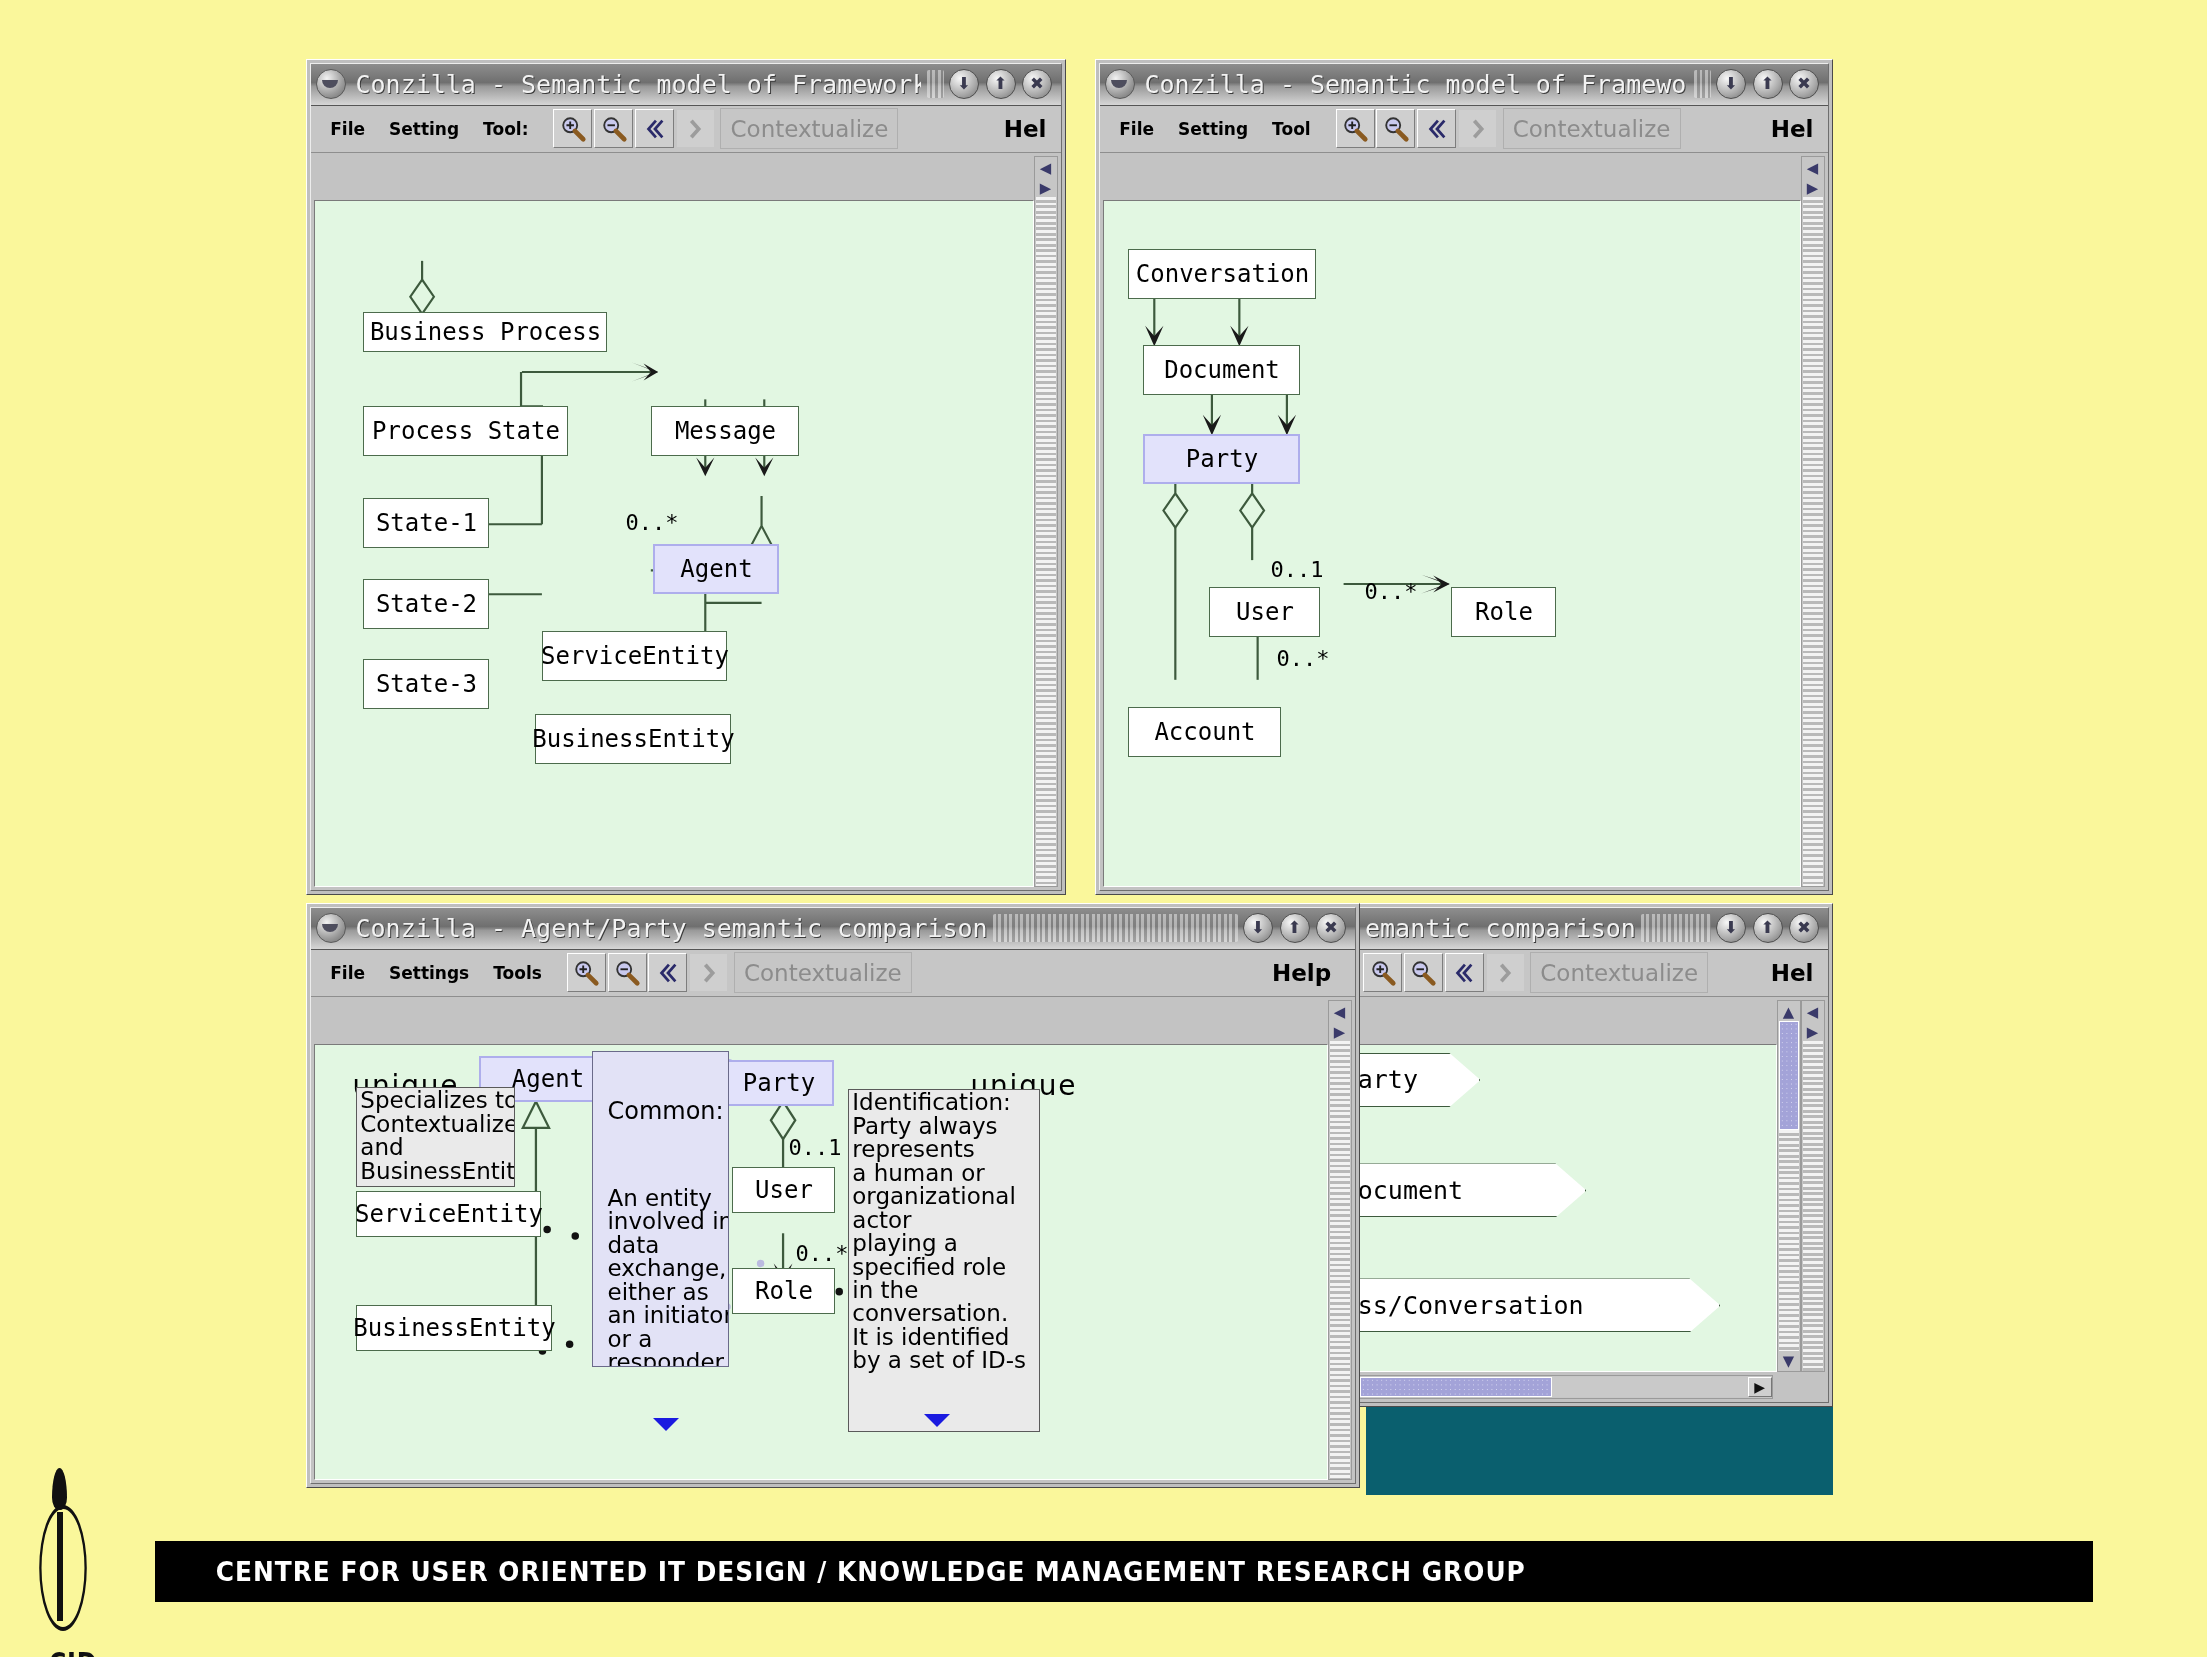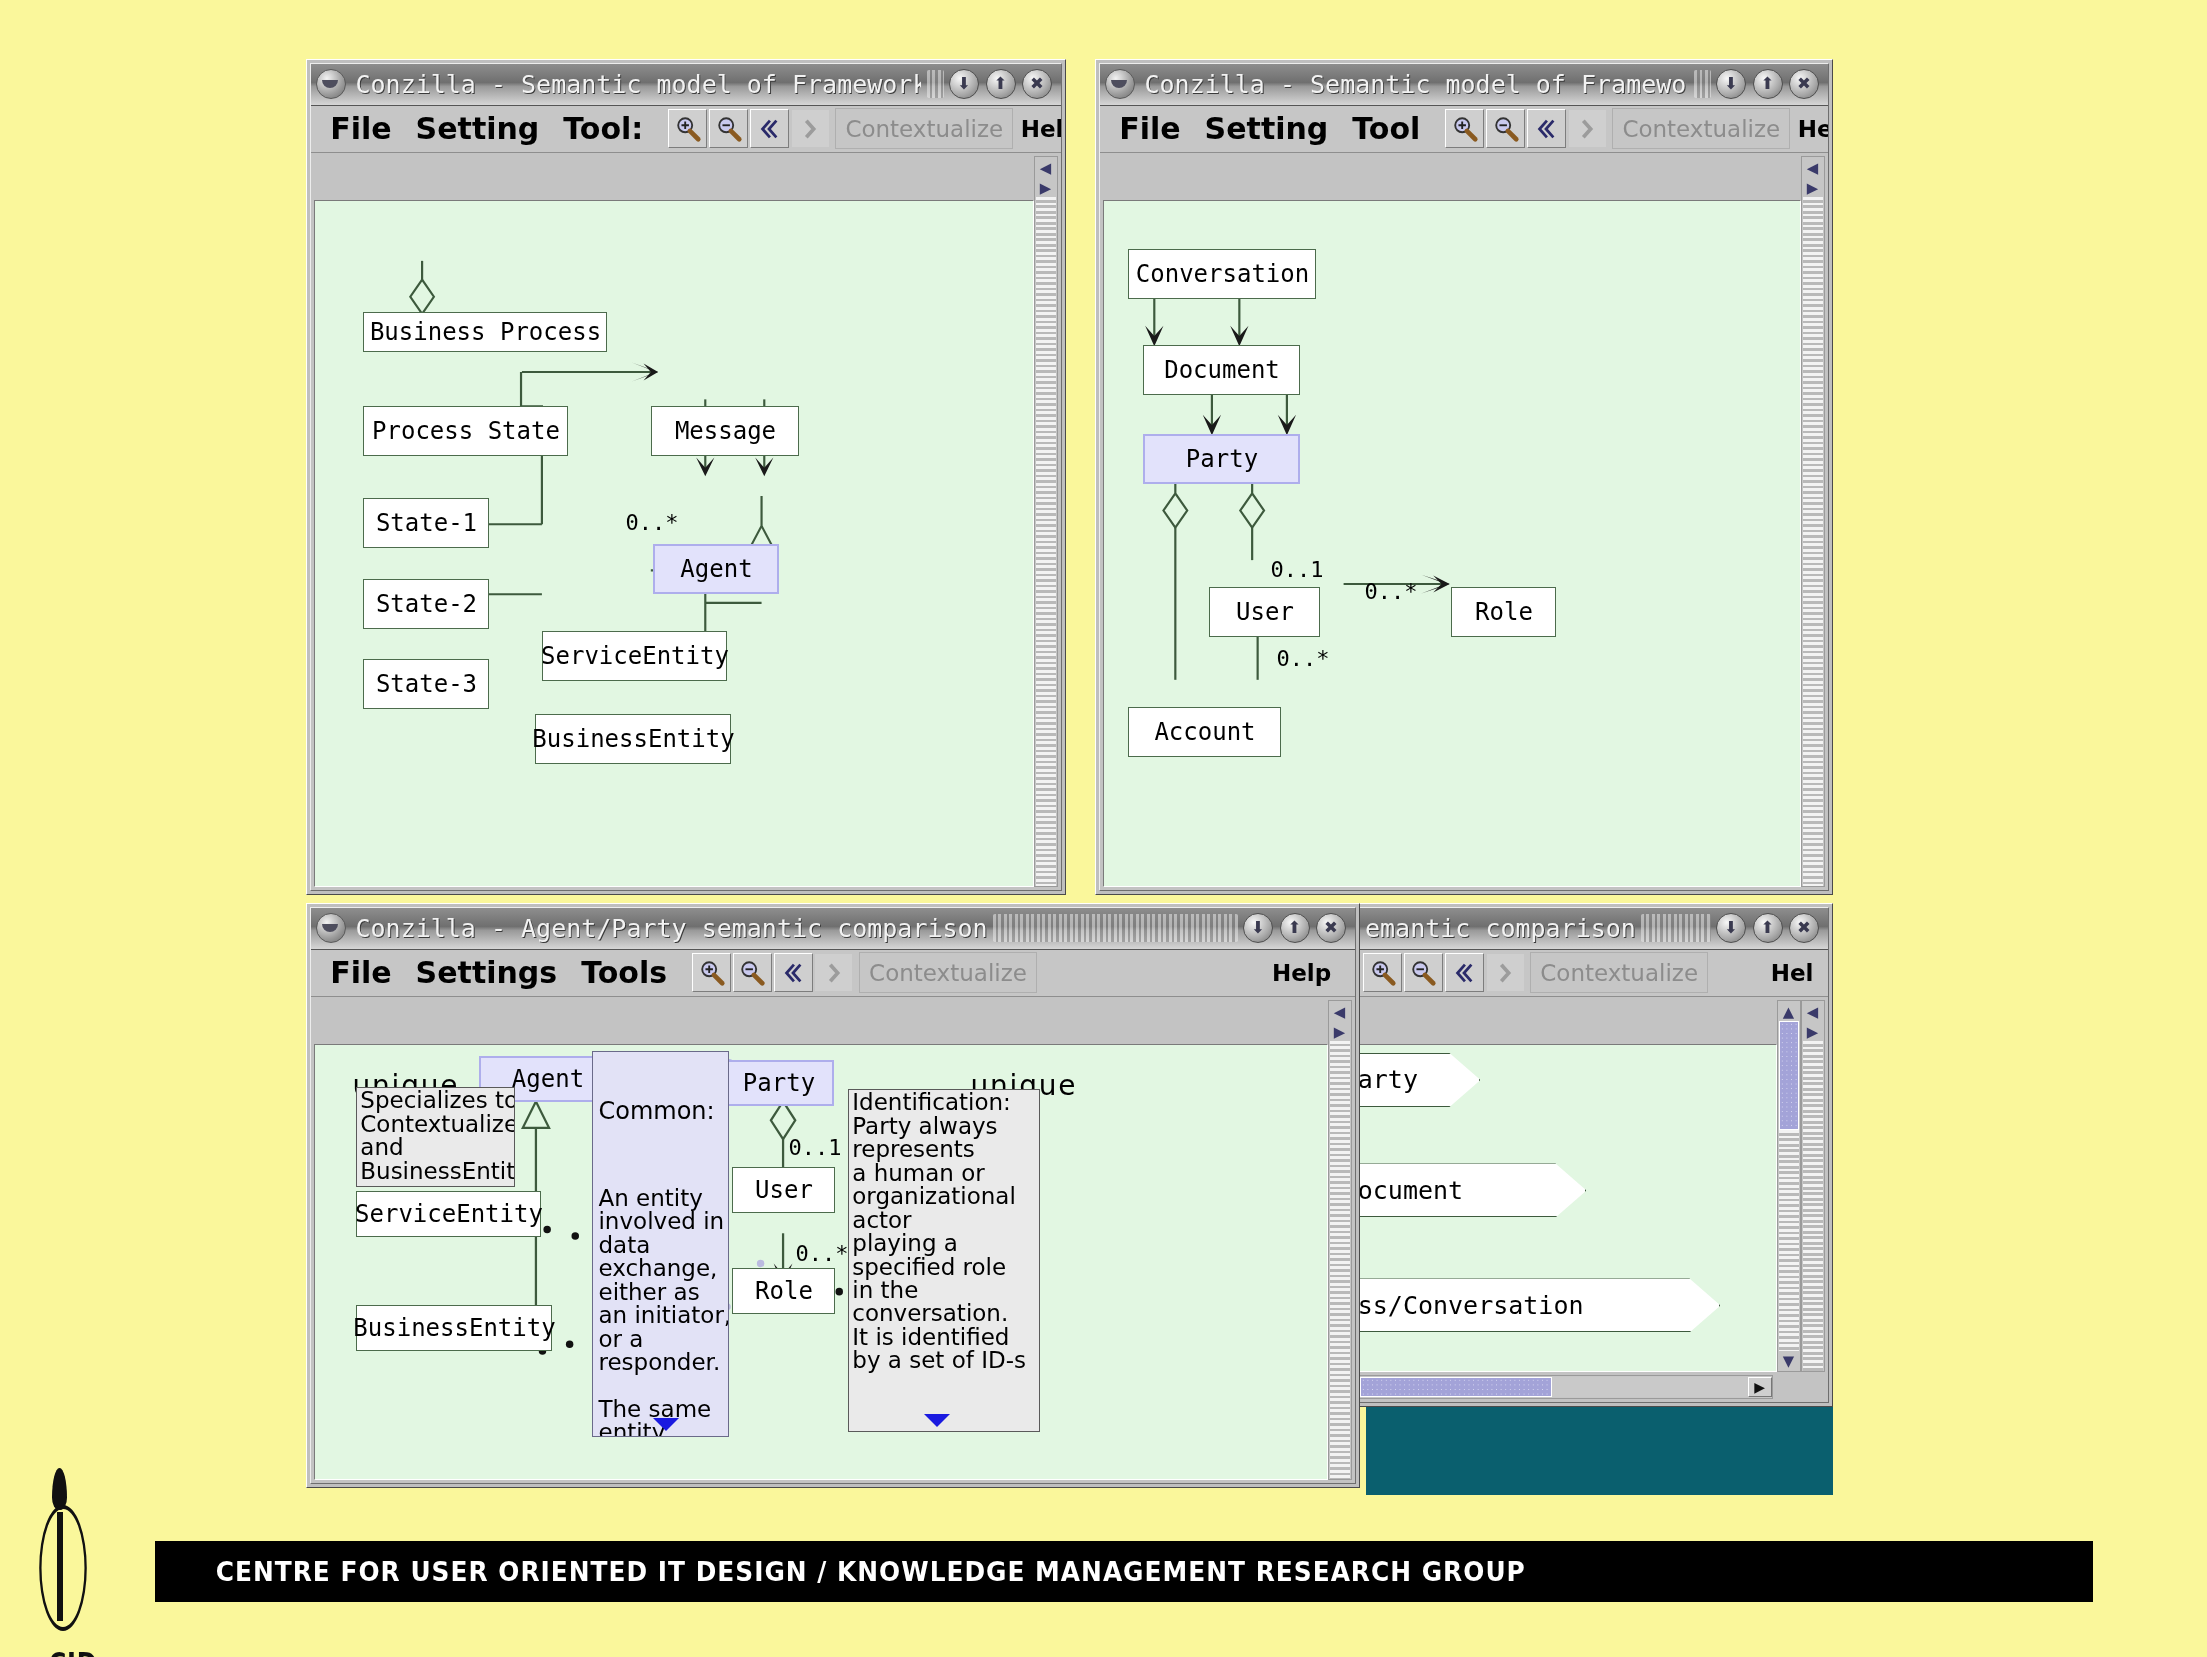--- a/index.html
+++ b/index.html
@@ -35,21 +35,21 @@
   .tb-spacer{flex:1 1 auto;}
   .tb-btns{display:flex;gap:6.5px;flex:0 0 auto;padding-right:3.7px;}
   .tb-btn{width:28px;height:28px;border-radius:50%;
        background:radial-gradient(circle at 35% 30%,#F7F7F7,#A8A8A8 62%,#707070);
        border:0.9px solid #4F4F4F;position:relative;}
   .tb-btn i{position:absolute;inset:0;display:flex;align-items:center;justify-content:center;
        font-style:normal;font-size:16.6px;color:#3A3A50;line-height:1;}
 
   .menubar{height:46px;flex:0 0 46px;background:#C6C6C6;display:flex;align-items:center;
        padding:0 7.4px;gap:0;border-bottom:0.9px solid #8E8E8E;overflow:hidden;}
-  .mi{font-family:"DejaVu Sans",sans-serif;font-weight:bold;font-size:30px;color:#000;
+  .mi{font-family:"DejaVu Sans",sans-serif;font-weight:bold;font-size:17px;color:#000;
        padding:0 12px;white-space:nowrap;}
   .tbargroup{display:flex;margin-left:13px;gap:1.8px;align-items:center;}
   .tbtn{width:39px;height:39px;background:#CFCFCF;border:1.8px solid #FFFFFF;
        border-right-color:#7D7D7D;border-bottom-color:#7D7D7D;box-sizing:border-box;
        display:flex;align-items:center;justify-content:center;position:relative;}
   .tbtn.flat{border-color:#C6C6C6;}
   .ctxbtn{height:39px;display:flex;align-items:center;padding:0 9.2px;margin-left:3.7px;
        border:0.9px solid #AFAFAF;background:#C6C6C6;color:#8C8C8C;
        font-size:23px;font-family:"DejaVu Sans",sans-serif;white-space:nowrap;}
   .help-mi{font-weight:bold;font-size:23px;white-space:nowrap;padding:0 7.4px;}
@@ -561,21 +561,21 @@
 
         <div class="node" style="left:417px;top:122px;width:103px;height:46px;">
             <span>User</span>
           </div>
         <div class="node" style="left:417px;top:223px;width:103px;height:46px;">
             <span>Role</span>
           </div>
         <div class="lbl" style="left:473px;top:90px;">0..1</div>
         <div class="lbl" style="left:480px;top:196px;">0..*</div>
 
-        <div class="txtbox common" style="left:277px;top:5.5px;width:137px;height:386px;padding:0 5px;">
+        <div class="txtbox common" style="left:277px;top:5.5px;width:137px;height:316px;padding:0 14px;">
           <div style="font-family:'DejaVu Sans',sans-serif;font-size:24px;">Common:</div>
           <div style="margin-top:16.6px;">An entity
 involved in
 data
 exchange,
 either as
 an initiator,
 or a
 responder.
 

